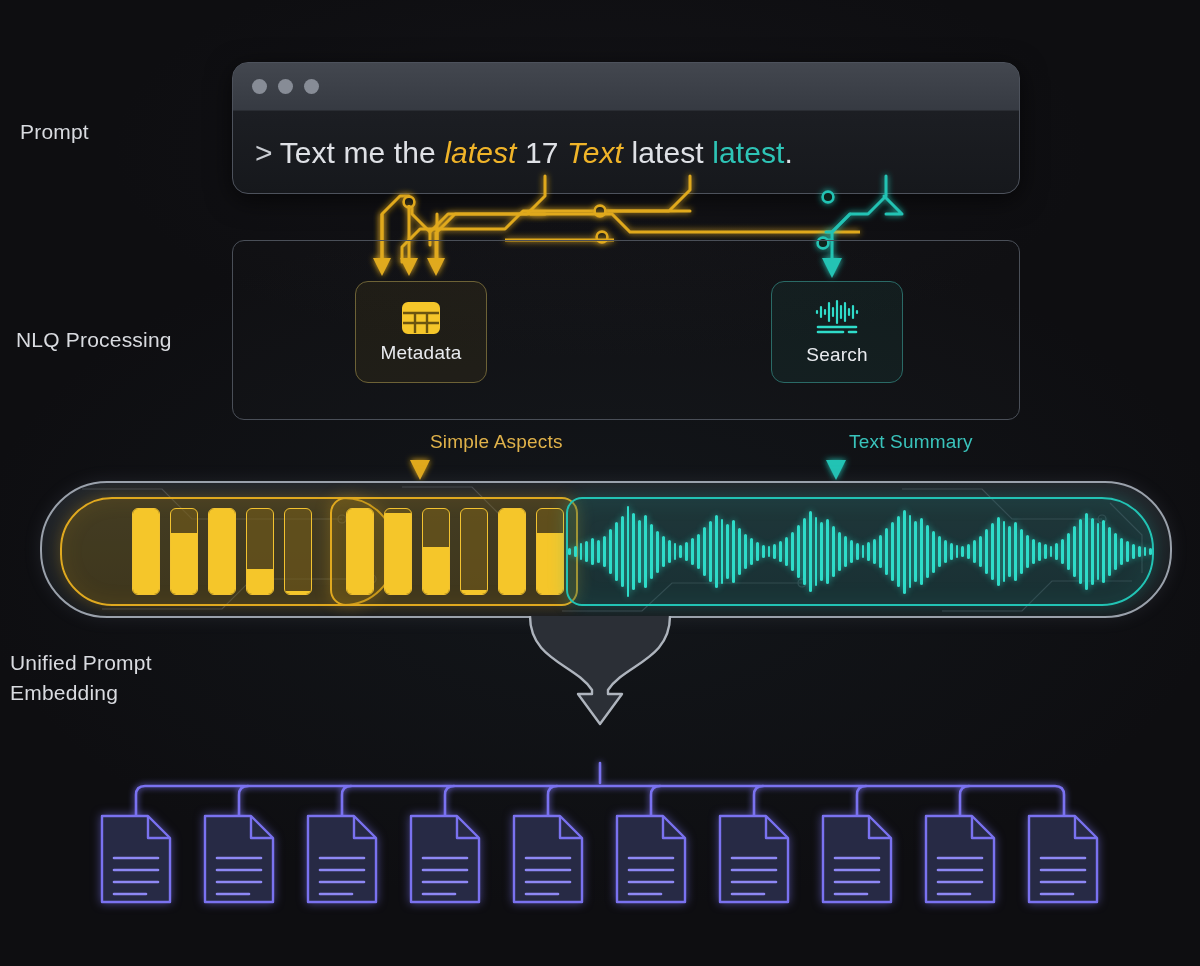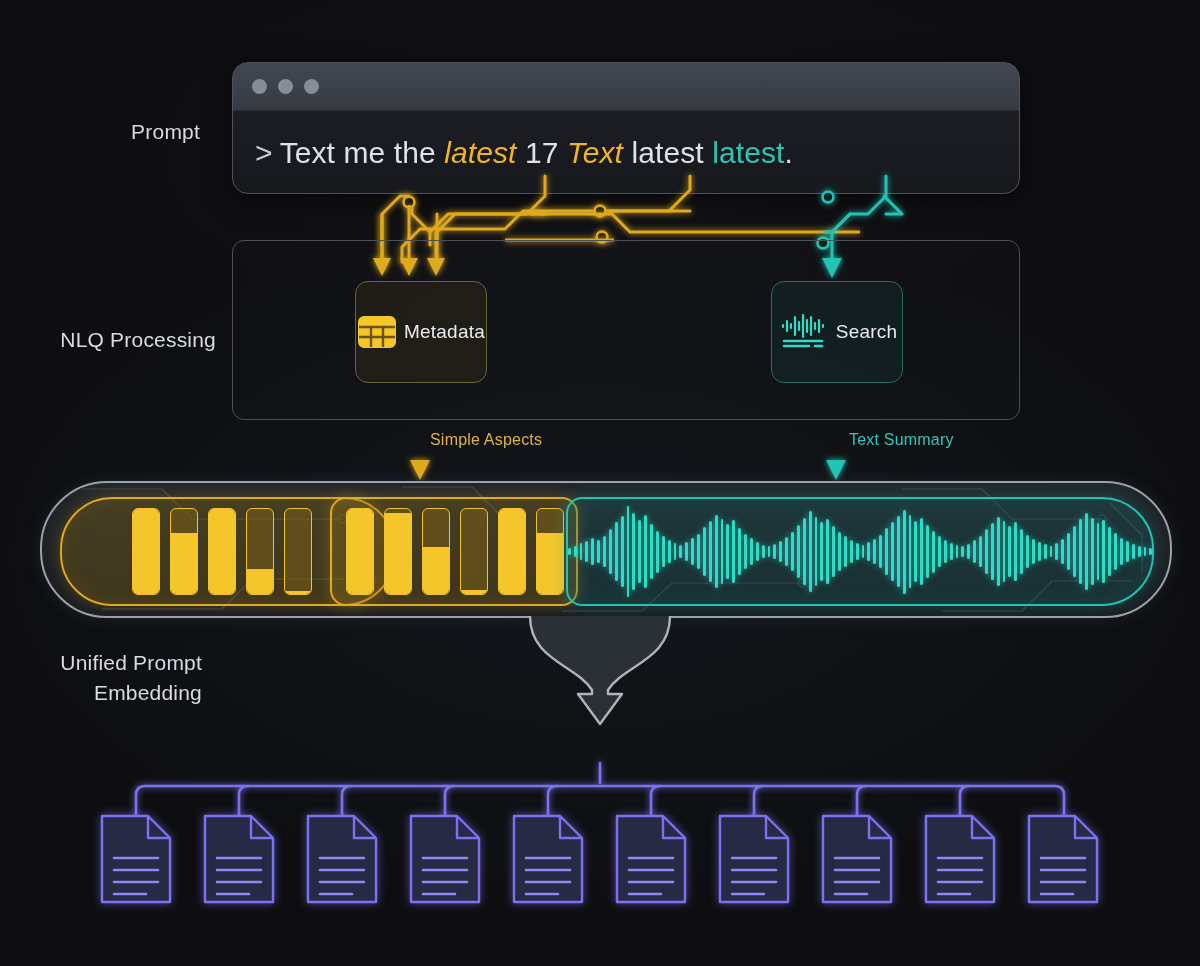--- a/index.html
+++ b/index.html
@@ -11,21 +11,21 @@
       radial-gradient(ellipse 900px 500px at 600px 560px, rgba(40,60,70,.18), rgba(0,0,0,0) 70%),
       radial-gradient(ellipse 700px 300px at 600px 150px, rgba(45,45,55,.16), rgba(0,0,0,0) 70%),
       #0e0e11;
   }
   .stage{position:absolute;left:0;top:0;width:1200px;height:966px;}
   svg.layer{position:absolute;left:0;top:0;width:1200px;height:966px;overflow:visible;pointer-events:none;}
 
   
   .sidelabel{
     position:absolute;color:#d9dbe0;font-size:21px;letter-spacing:.2px;
-    text-align:right;line-height:1.45;white-space:pre-line;
+    text-align:left;line-height:1.45;white-space:pre-line;
   }
 
   
   .promptwin{
     position:absolute;left:232px;top:62px;width:786px;height:130px;
     border-radius:16px;border:1px solid #4d525c;
     background:linear-gradient(180deg,#3a3e46 0%,#3a3e46 47px,#1c1e23 47px,#16181c 100%);
     box-shadow:0 6px 26px rgba(0,0,0,.6), inset 0 1px 0 rgba(255,255,255,.05);
     overflow:hidden;
   }
@@ -39,28 +39,28 @@
   .hl-teal{color:#2ec4b6;}
 
   
   .nlqbox{
     position:absolute;left:232px;top:240px;width:786px;height:178px;
     border:1px solid #4a4f58;border-radius:12px;
     background:rgba(255,255,255,.012);
   }
   .node{
     position:absolute;width:130px;height:100px;border-radius:13px;
-    display:flex;flex-direction:row;align-items:center;justify-content:center;gap:7px;
+    display:flex;flex-direction:column;align-items:center;justify-content:center;gap:7px;
   }
   .node .nlabel{font-size:19px;color:#e9ebef;letter-spacing:.2px;}
   .node-meta{left:355px;top:281px;border:1px solid #6d6236;background:rgba(160,130,40,.10);}
   .node-sum{left:771px;top:281px;border:1px solid #2a6a66;background:rgba(40,140,130,.10);}
 
   .aspect{
-    position:absolute;font-size:16px;letter-spacing:.2px;
+    position:absolute;font-size:19px;letter-spacing:.2px;
   }
   .aspect.amber{color:#e0b24a;left:430px;top:431px;}
   .aspect.teal{color:#39c3bb;left:849px;top:431px;}
 
   
   .capsule{
     position:absolute;left:40px;top:481px;width:1128px;height:133px;
     border-radius:67px;border:2px solid #9aa1ab;
     background:linear-gradient(180deg,#22262b,#191c20);
     box-shadow:0 0 18px rgba(150,160,180,.12);

